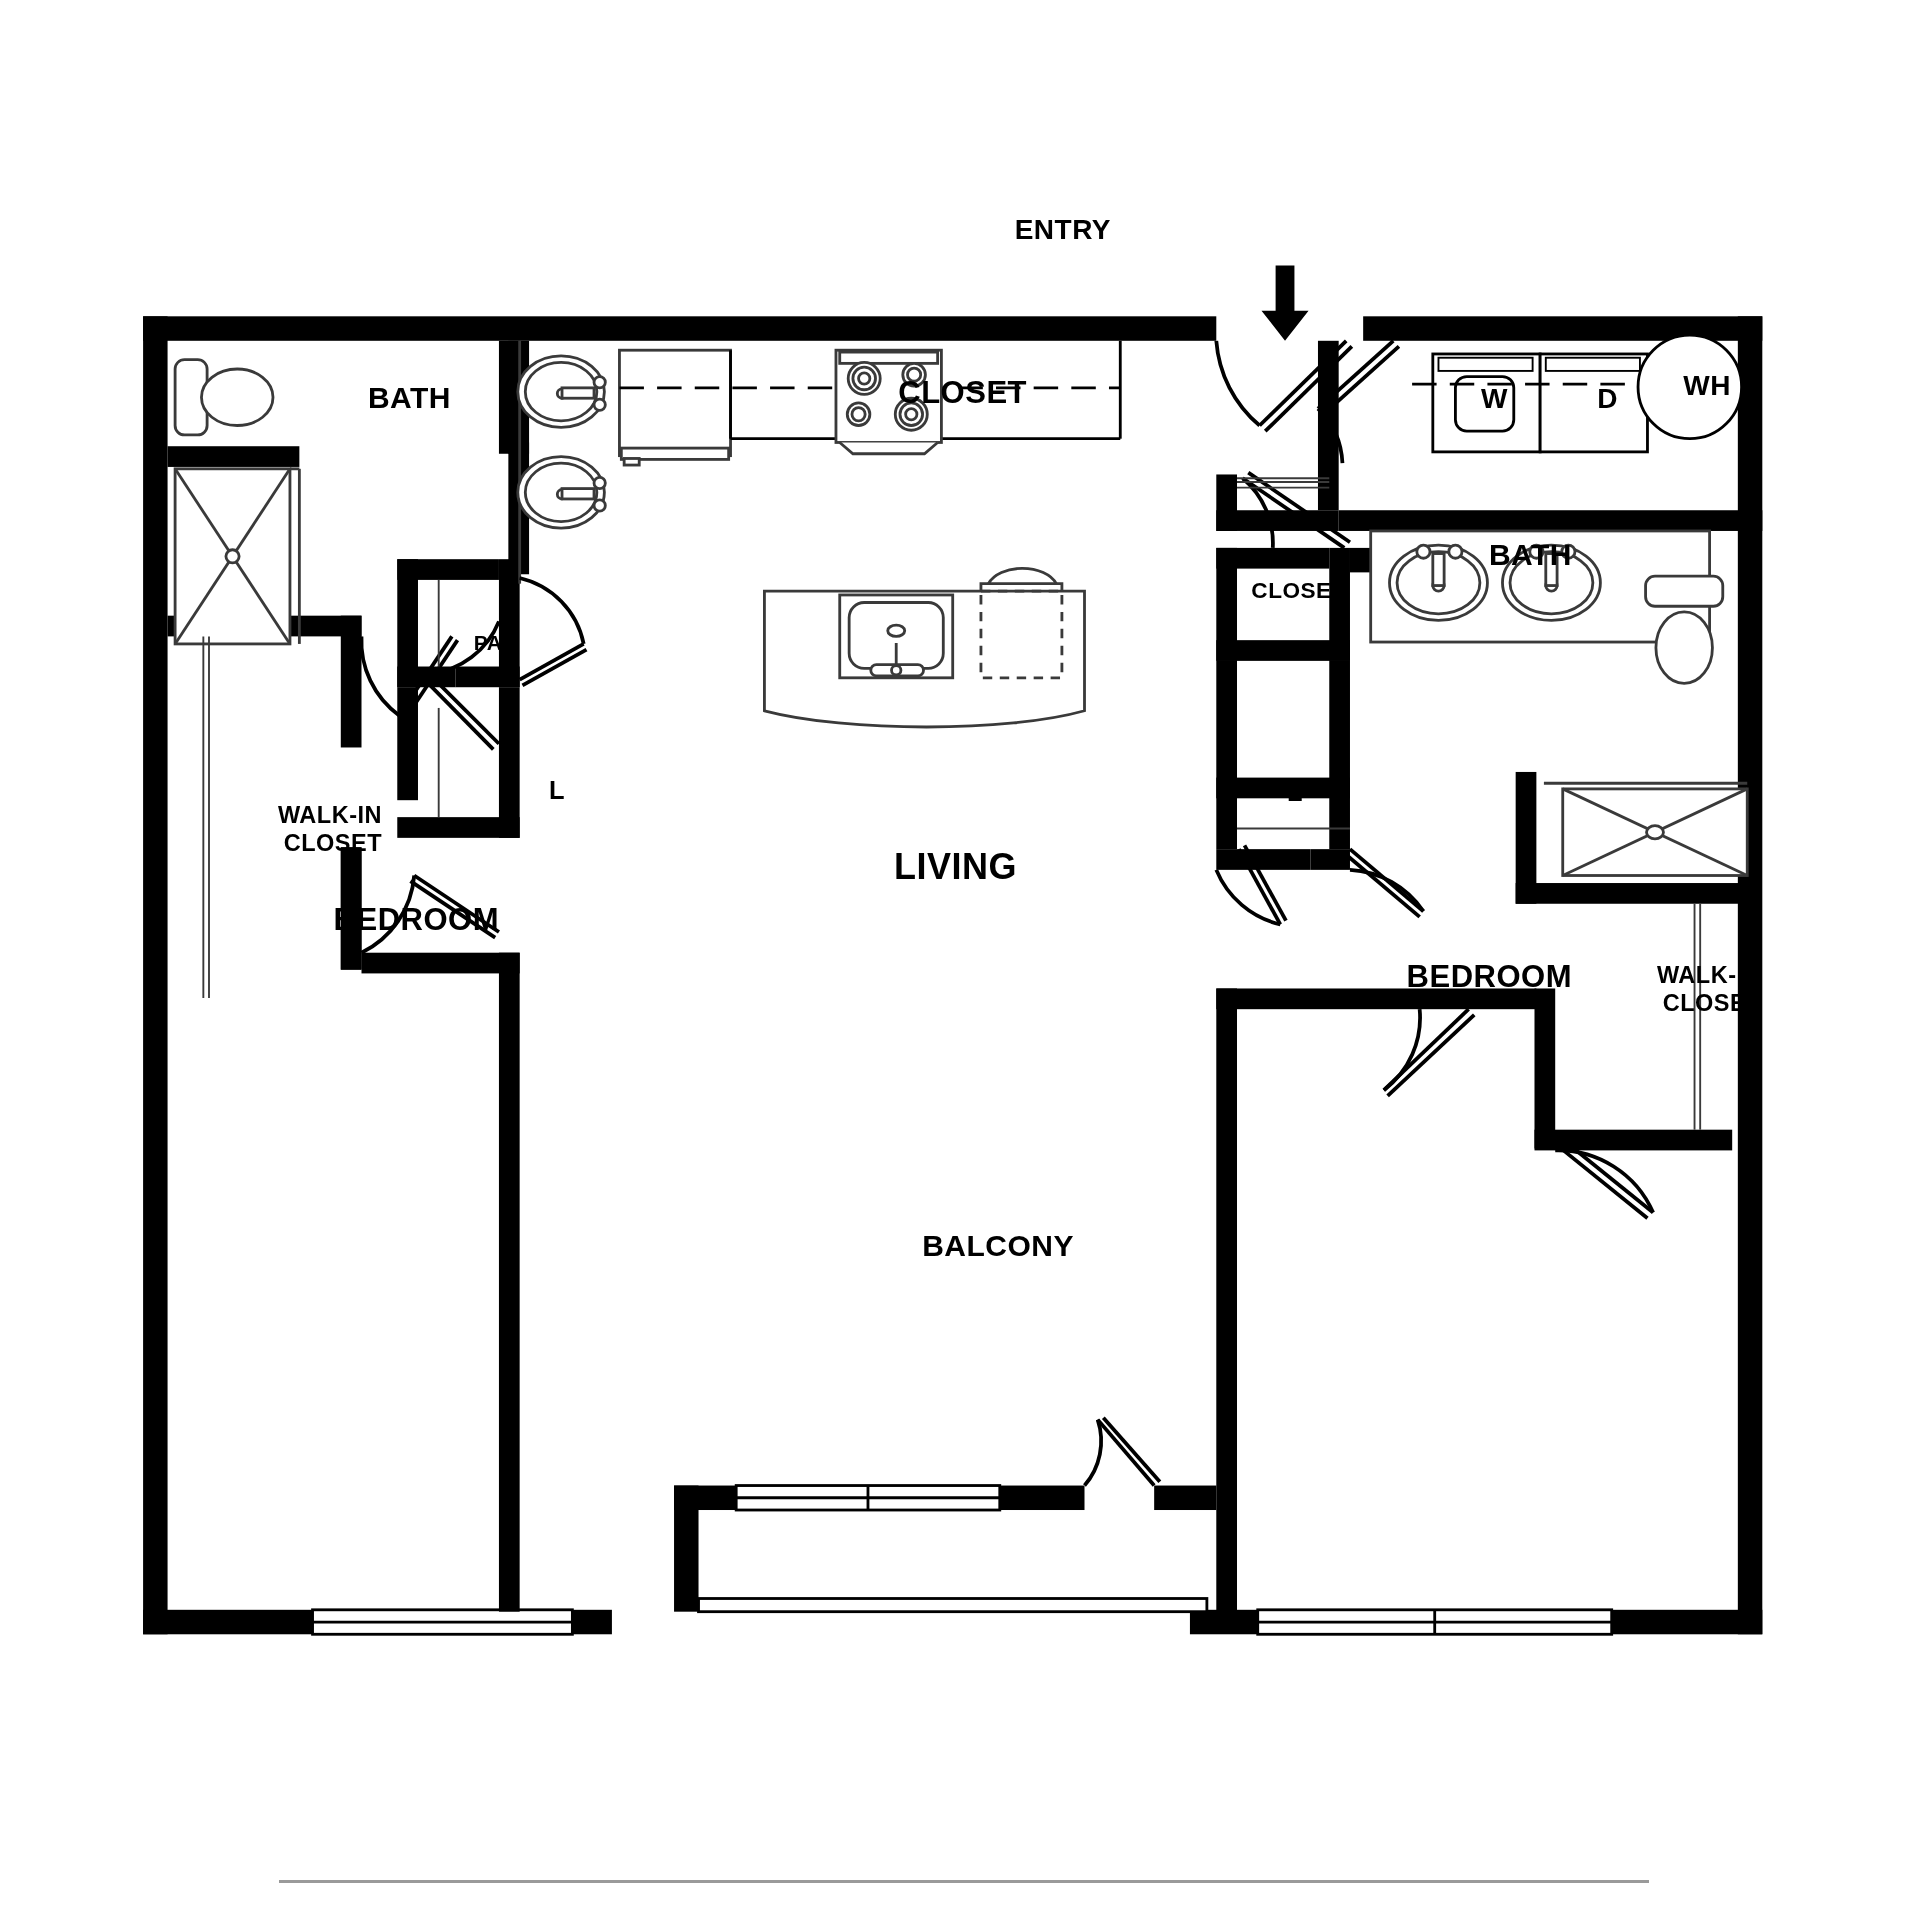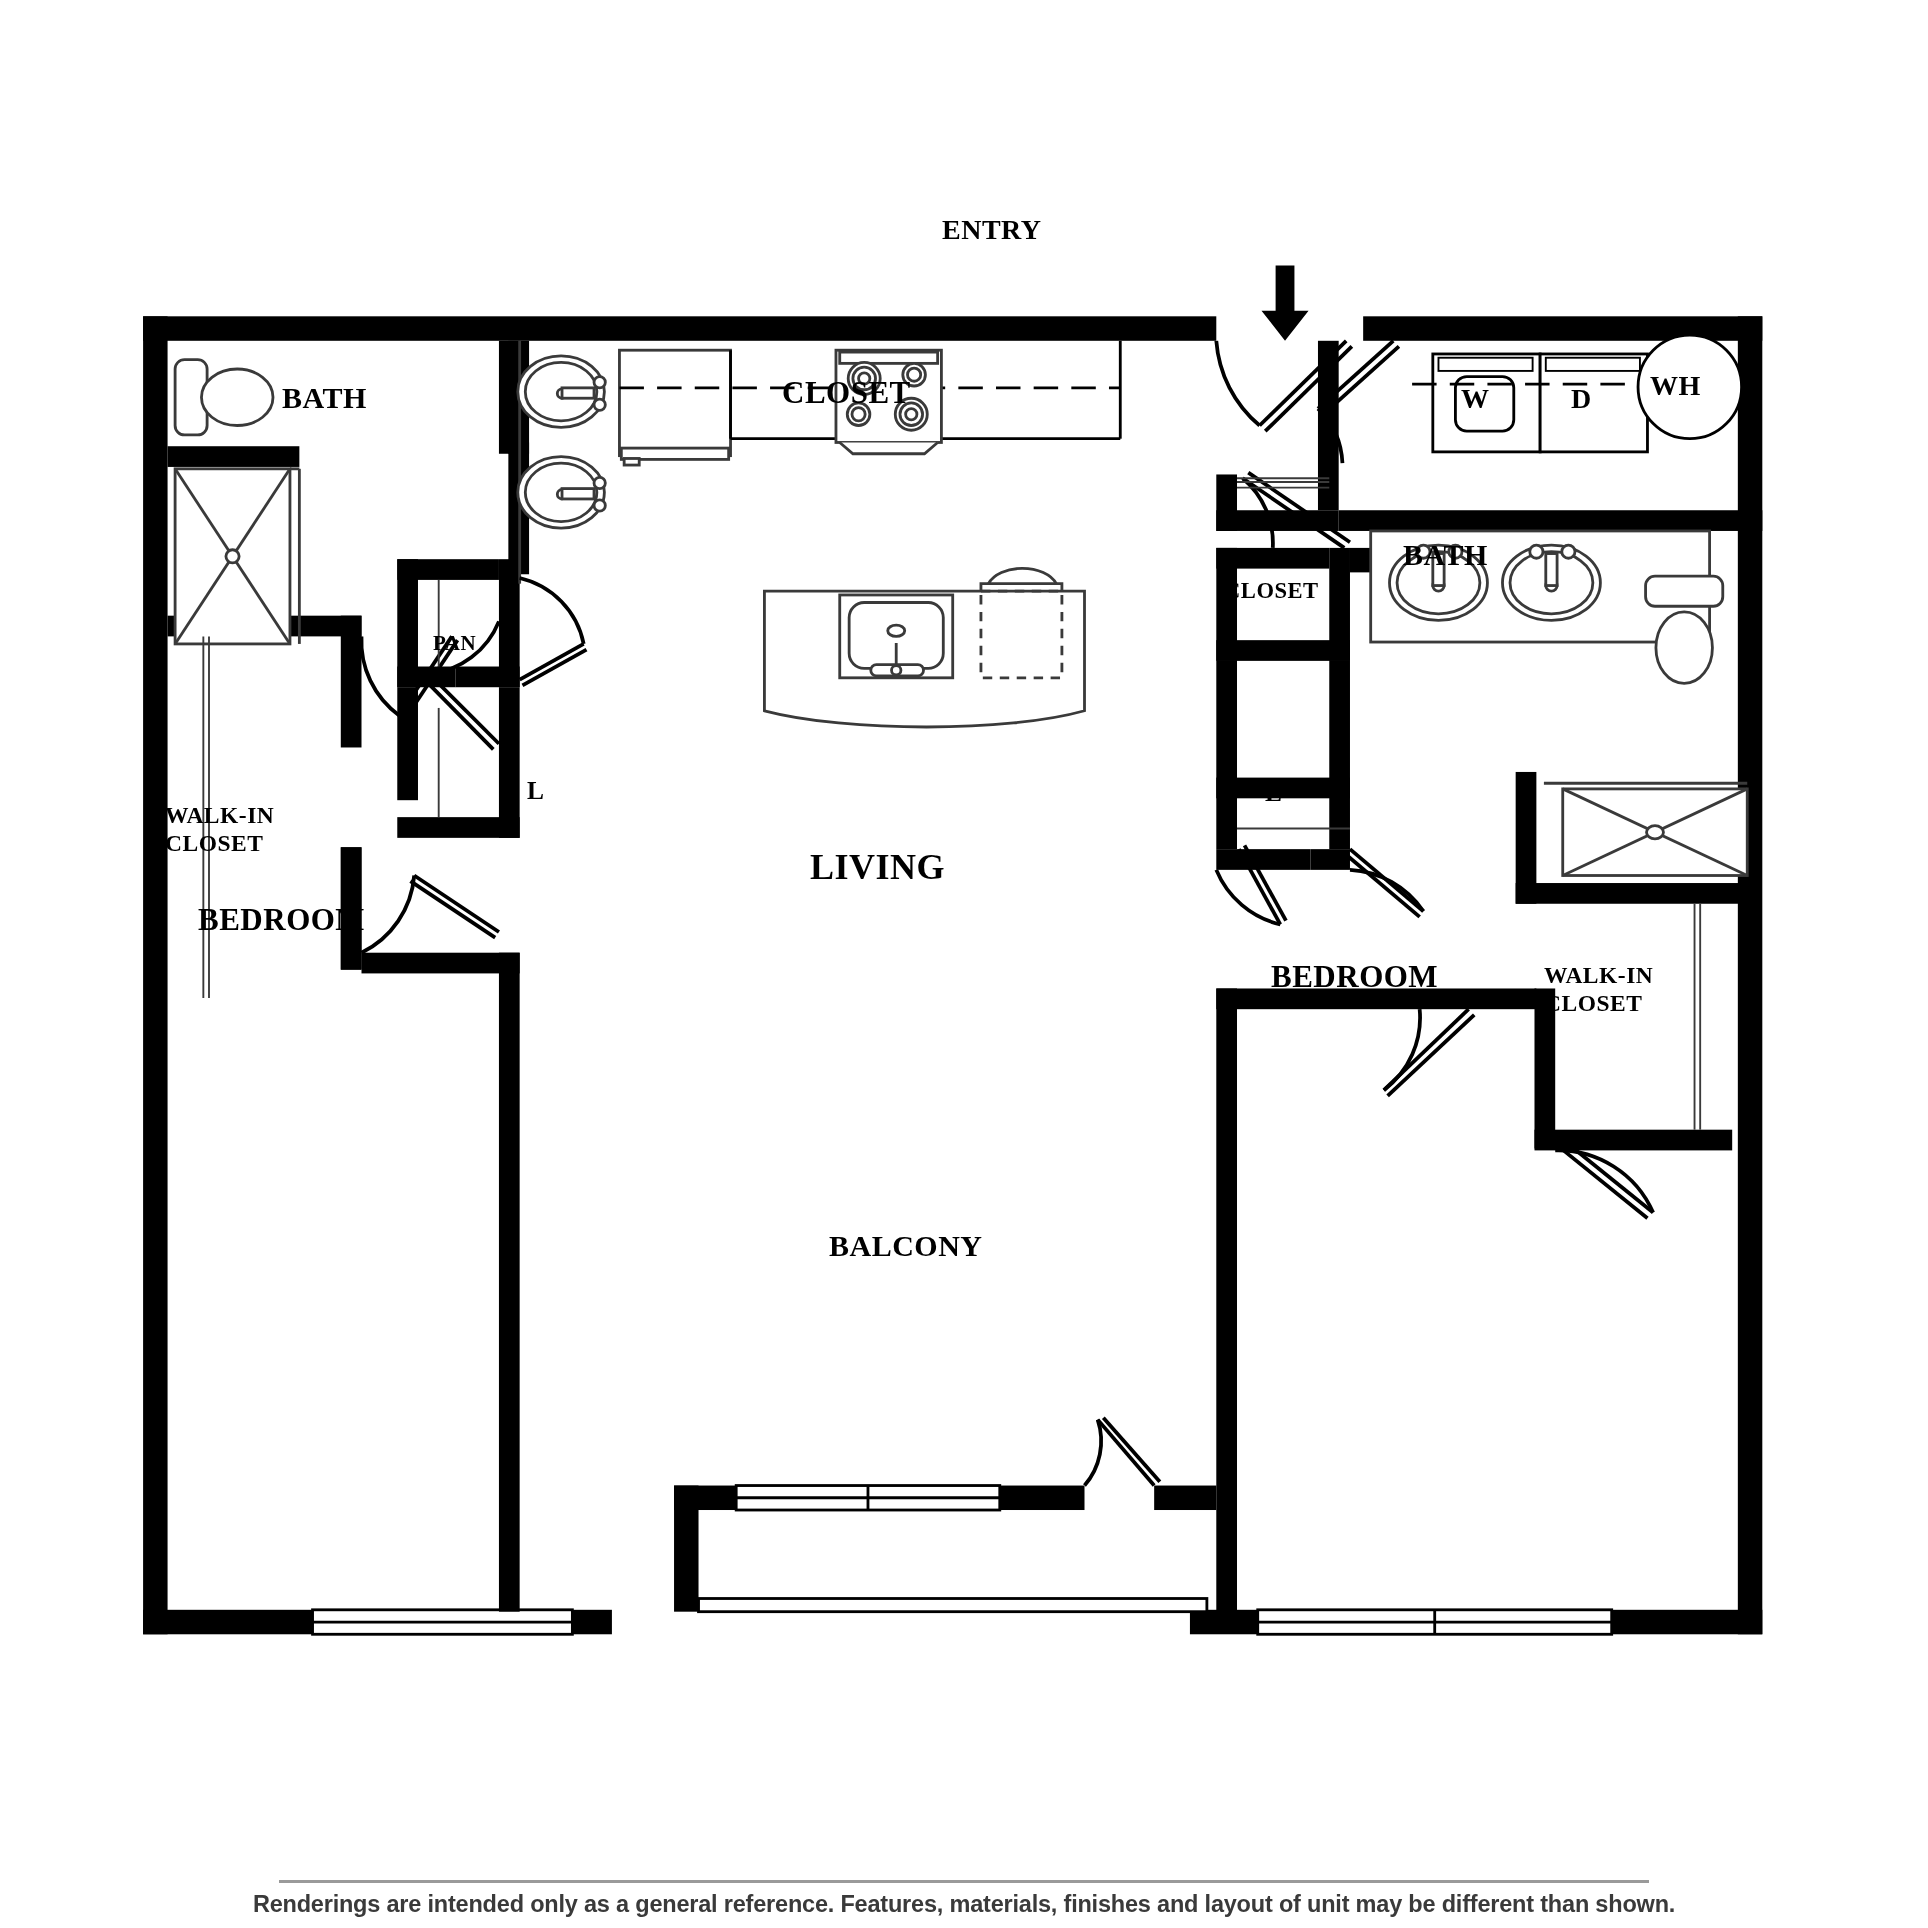--- a/index.html
+++ b/index.html
@@ -52,25 +52,25 @@
     text-align: center;
     font-size: 23.5px;
     font-weight: bold;
     color: #3a3a3a;
     font-family: "Liberation Sans", sans-serif;
     letter-spacing: -0.2px;
   }
   
   .lbl {
     position: absolute;
-    font-family: Liberation Serif, serif;
+    font-family: Liberation Sans, sans-serif;
     font-weight: bold;
     color: #000000;
     white-space: pre;
-    text-align: left;
+    text-align: right;
     line-height: 1.18;
     letter-spacing: 0.5px;
   }
 </style>
 </head>
 <body>
 
 <div id="page">
 
   <svg id="plan-svg" viewBox="0 0 2048 2048" xmlns="http://www.w3.org/2000/svg">
@@ -433,16 +433,15 @@
 
   <div class="lbl" style="left:1461px; top:382px; width:47px; font-size:28px;">W</div>
 
   <div class="lbl" style="left:1571px; top:382px; width:47px; font-size:28px;">D</div>
 
   <div class="lbl" style="left:1650px; top:369px; width:81px; font-size:28px;">WH</div>
 
   <div class="copyright">© 2019 LeaseStar LLC. All rights reserved.</div>
 
   <div class="footer-rule"></div>
-  <div class="footer-note">Renderings are intended only as a general reference. Features, materials, finishes and layout of unit may be different than shown.</div>
 
 </div>
 
 
 </body></html>

